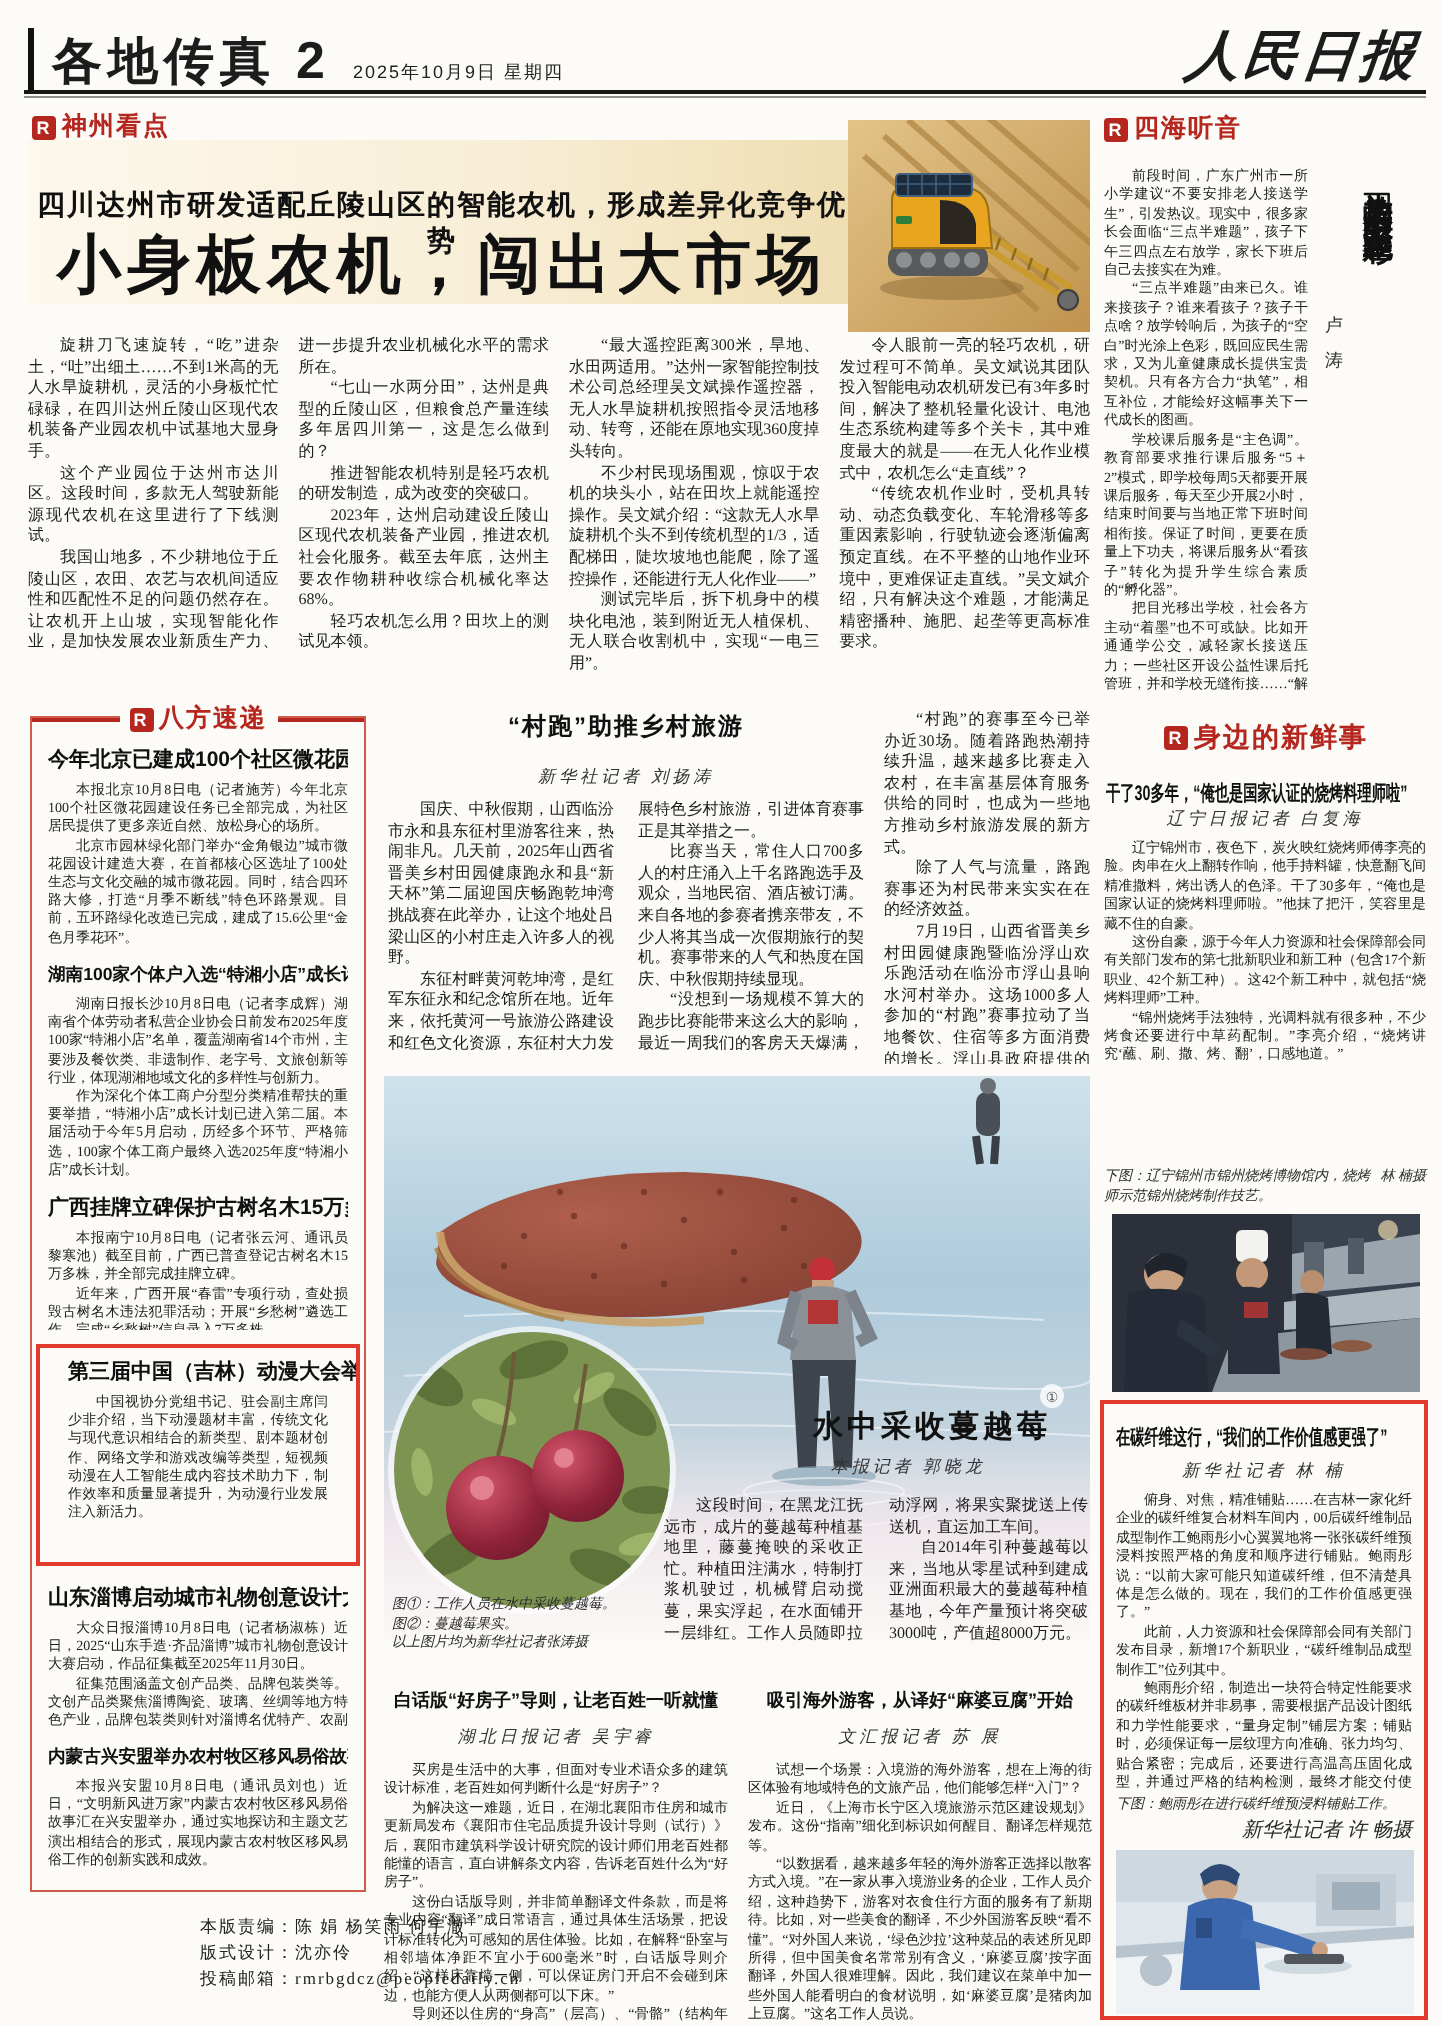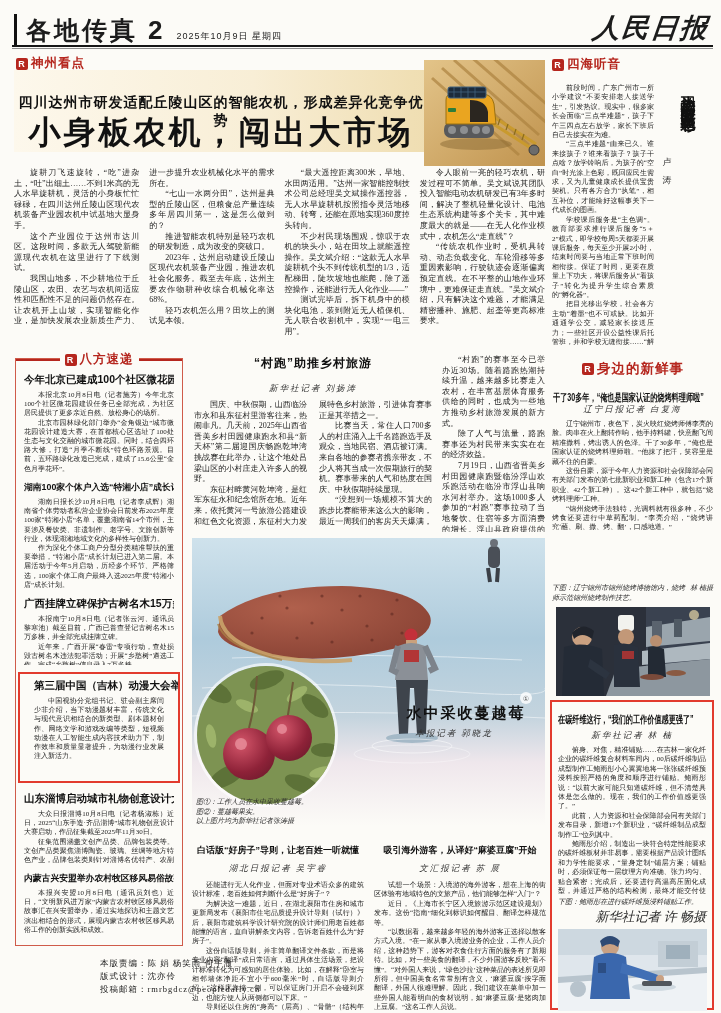--- a/index.html
+++ b/index.html
@@ -84,21 +84,21 @@
   .sb-body{position:absolute;left:552px;top:420px;width:161px;height:163px;overflow:hidden;}
   .sb-caption{position:absolute;left:552px;top:584px;width:161px;font-size:7px;line-height:9.5px;}
   .sb-caption .credit{float:right;}
   .sb-photo{position:absolute;left:556px;top:607px;width:154px;height:89px;}
   .carbon{position:absolute;left:550px;top:700px;width:164px;height:310px;border:2.5px solid #e23b2e;
           box-sizing:border-box;padding:5px 6px;}
   .cb2-title{margin-top:2px;}
   .cb2-byline{margin:3px 0 4px 0;}
   .cb2-body{height:150px;overflow:hidden;}
   .cb2-caption{font-size:7px;line-height:9.5px;margin-top:2px;}
-  .cb2-credit{font-size:13px;text-align:right;}
+  .cb2-credit{font-size:10px;text-align:right;}
   .cb2-photo{margin-top:3px;width:149px;height:82px;}
 </style>
 </head>
 <body>
 
 <div class="page">
 
   <div class="hdr-title">
     <span>各地传真</span><span class="hdr-no">2</span><span class="hdr-date">2025年10月9日 星期四</span>
   </div>
@@ -337,32 +337,36 @@
           </radialGradient>
         </defs>
         <circle cx="52" cy="88" r="26" fill="url(#b1)"></circle>
         <circle cx="92" cy="72" r="23" fill="url(#b1)"></circle>
         <circle cx="44" cy="78" r="6" fill="#e8909c" opacity=".8"></circle>
         <circle cx="85" cy="63" r="5" fill="#e8909c" opacity=".8"></circle>
       </svg>
     </div>
     <div class="cb-title headline-sans">水中采收蔓越莓</div>
     <div class="cb-byline byline">本报记者 郭晓龙</div>
+    <div class="cb-cols bt">
+        <p>这段时间，在黑龙江抚远市，成片的蔓越莓种植基地里，藤蔓掩映的采收正忙。种植田注满水，特制打浆机驶过，机械臂启动搅蔓，果实浮起，在水面铺开一层绯红。工作人员随即拉动浮网，将果实聚拢送上传送机，直运加工车间。</p>
+        <p>自2014年引种蔓越莓以来，当地从零星试种到建成亚洲面积最大的蔓越莓种植基地，今年产量预计将突破3000吨，产值超8000万元。</p>
+      </div>
     <div class="cb-caption cap">
         <p>图①：工作人员在水中采收蔓越莓。</p>
         <p>图②：蔓越莓果实。</p>
         <p>以上图片均为新华社记者张涛摄</p>
       </div>
   </div>
 
   <div class="bot-art" style="left:192px">
     <div class="ba-title headline-sans">白话版“好房子”导则，让老百姓一听就懂</div>
     <div class="ba-byline byline">湖北日报记者 吴宇睿</div>
     <div class="ba-body bt small">
-        <p>还能进行无人化作业，但面对专业术语众多的建筑设计标准，老百姓如何判断什么是“好房子”？</p>
+        <p>买房是生活中的大事，但面对专业术语众多的建筑设计标准，老百姓如何判断什么是“好房子”？</p>
         <p>为解决这一难题，近日，在湖北襄阳市住房和城市更新局发布《襄阳市住宅品质提升设计导则（试行）》后，襄阳市建筑科学设计研究院的设计师们用老百姓都能懂的语言，直白讲解条文内容，告诉老百姓什么为“好房子”。</p>
         <p>这份白话版导则，并非简单翻译文件条款，而是将专业内容“翻译”成日常语言，通过具体生活场景，把设计标准转化为可感知的居住体验。比如，在解释“卧室与相邻墙体净距不宜小于600毫米”时，白话版导则介绍：“这样床靠墙一侧，可以保证房门开启不会碰到床边，也能方便人从两侧都可以下床。”</p>
         <p>导则还以住房的“身高”（层高）、“骨骼”（结构年限）、“血脉”（排水通风）等提出了更高标准。比如，导则要求住宅层高不低于3米，让居住使用更舒适。</p>
       </div>
   </div>
   <div class="bot-art" style="left:374px">
     <div class="ba-title headline-sans">吸引海外游客，从译好“麻婆豆腐”开始</div>
     <div class="ba-byline byline">文汇报记者 苏 展</div>
     <div class="ba-body bt small">
         <p>试想一个场景：入境游的海外游客，想在上海的街区体验有地域特色的文旅产品，他们能够怎样“入门”？</p>

